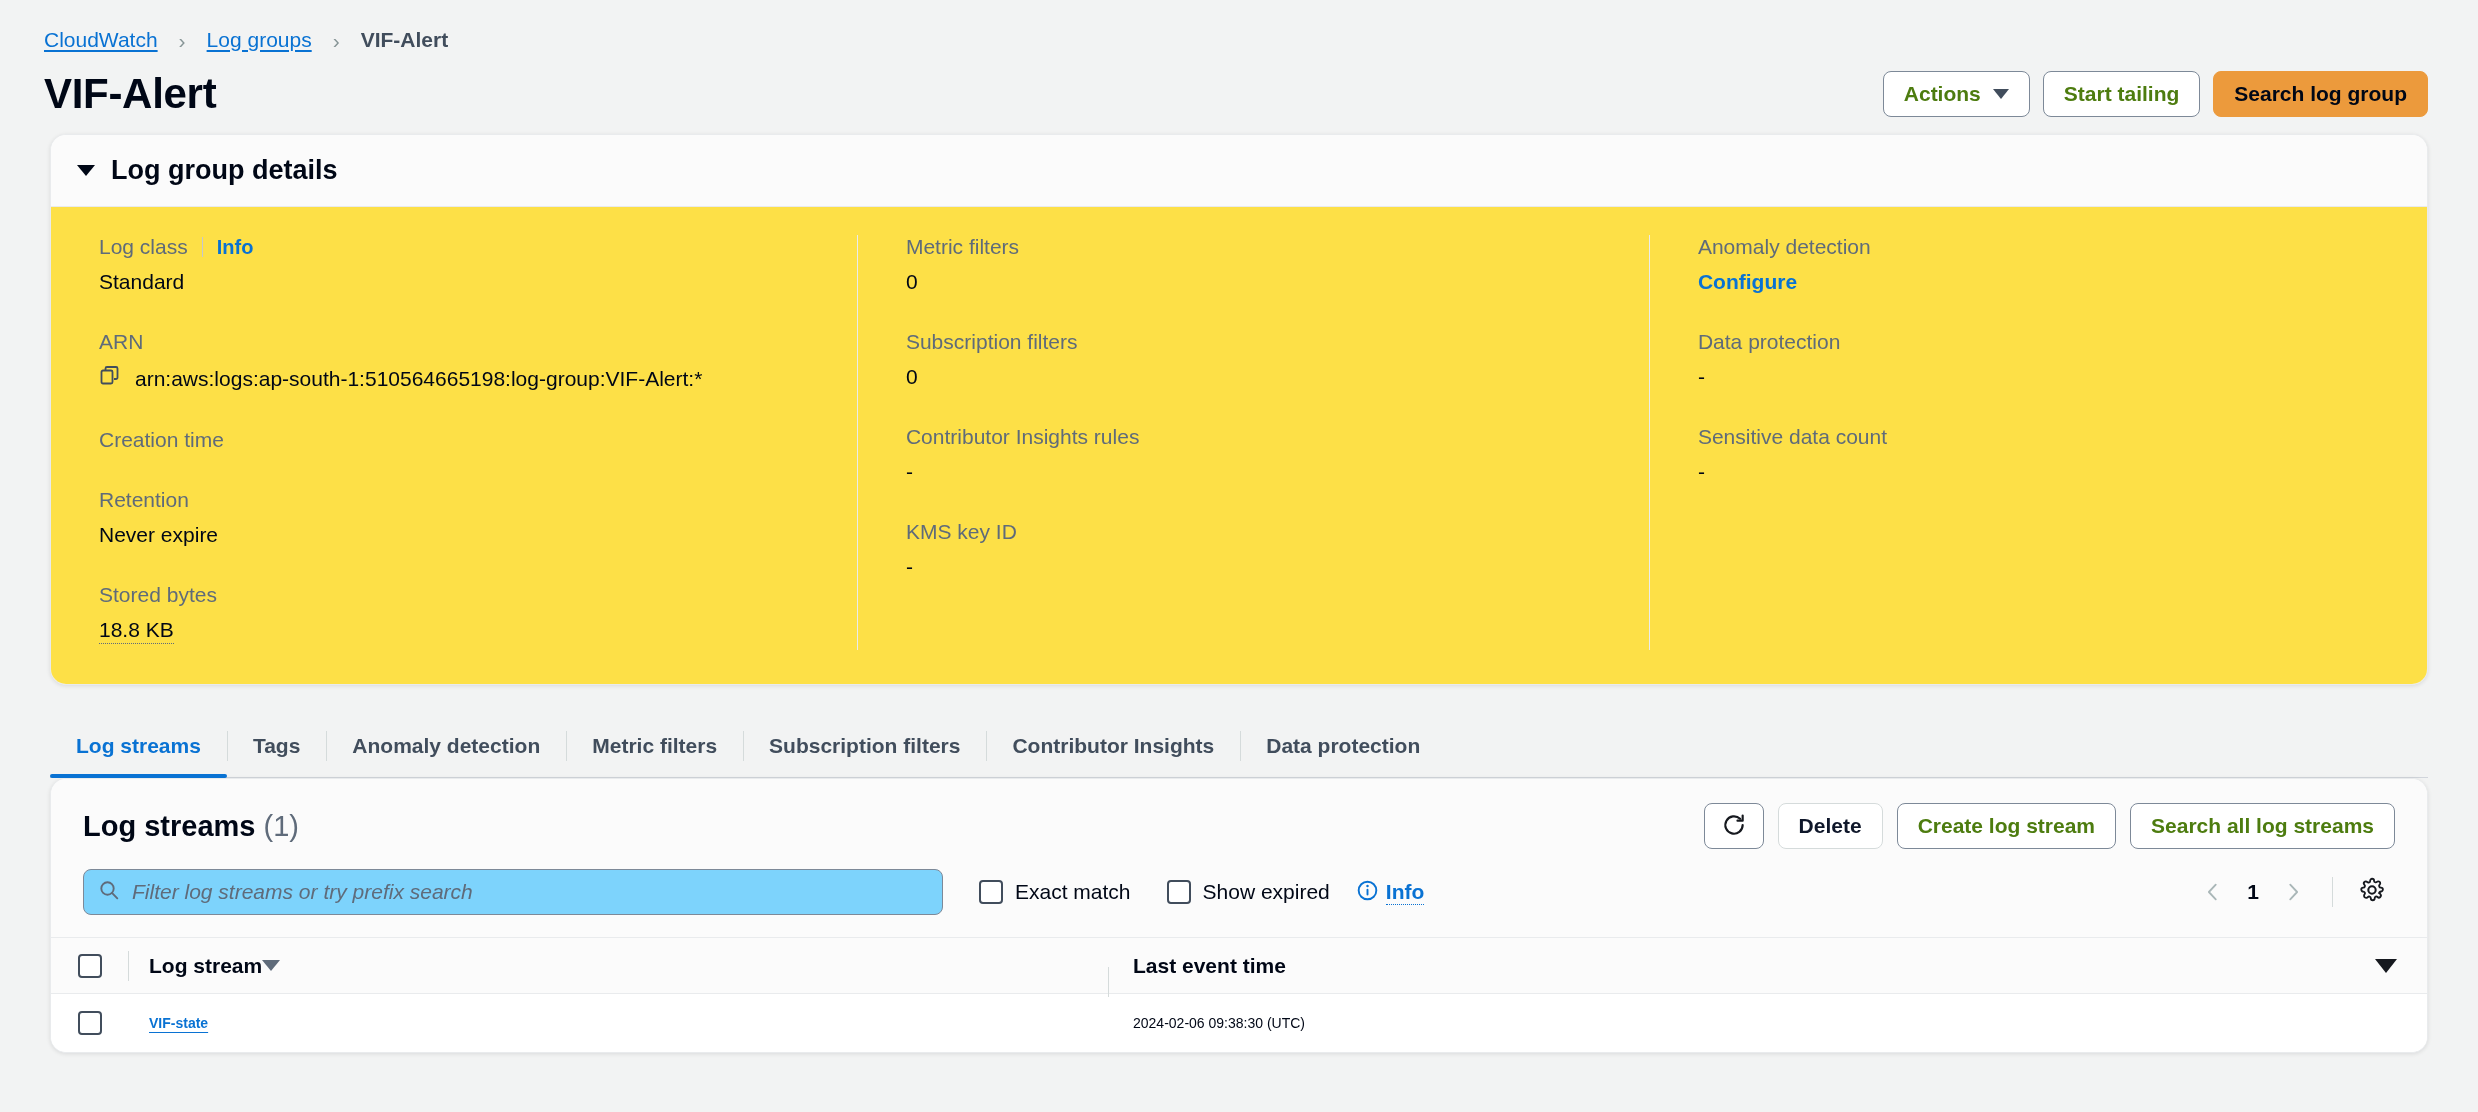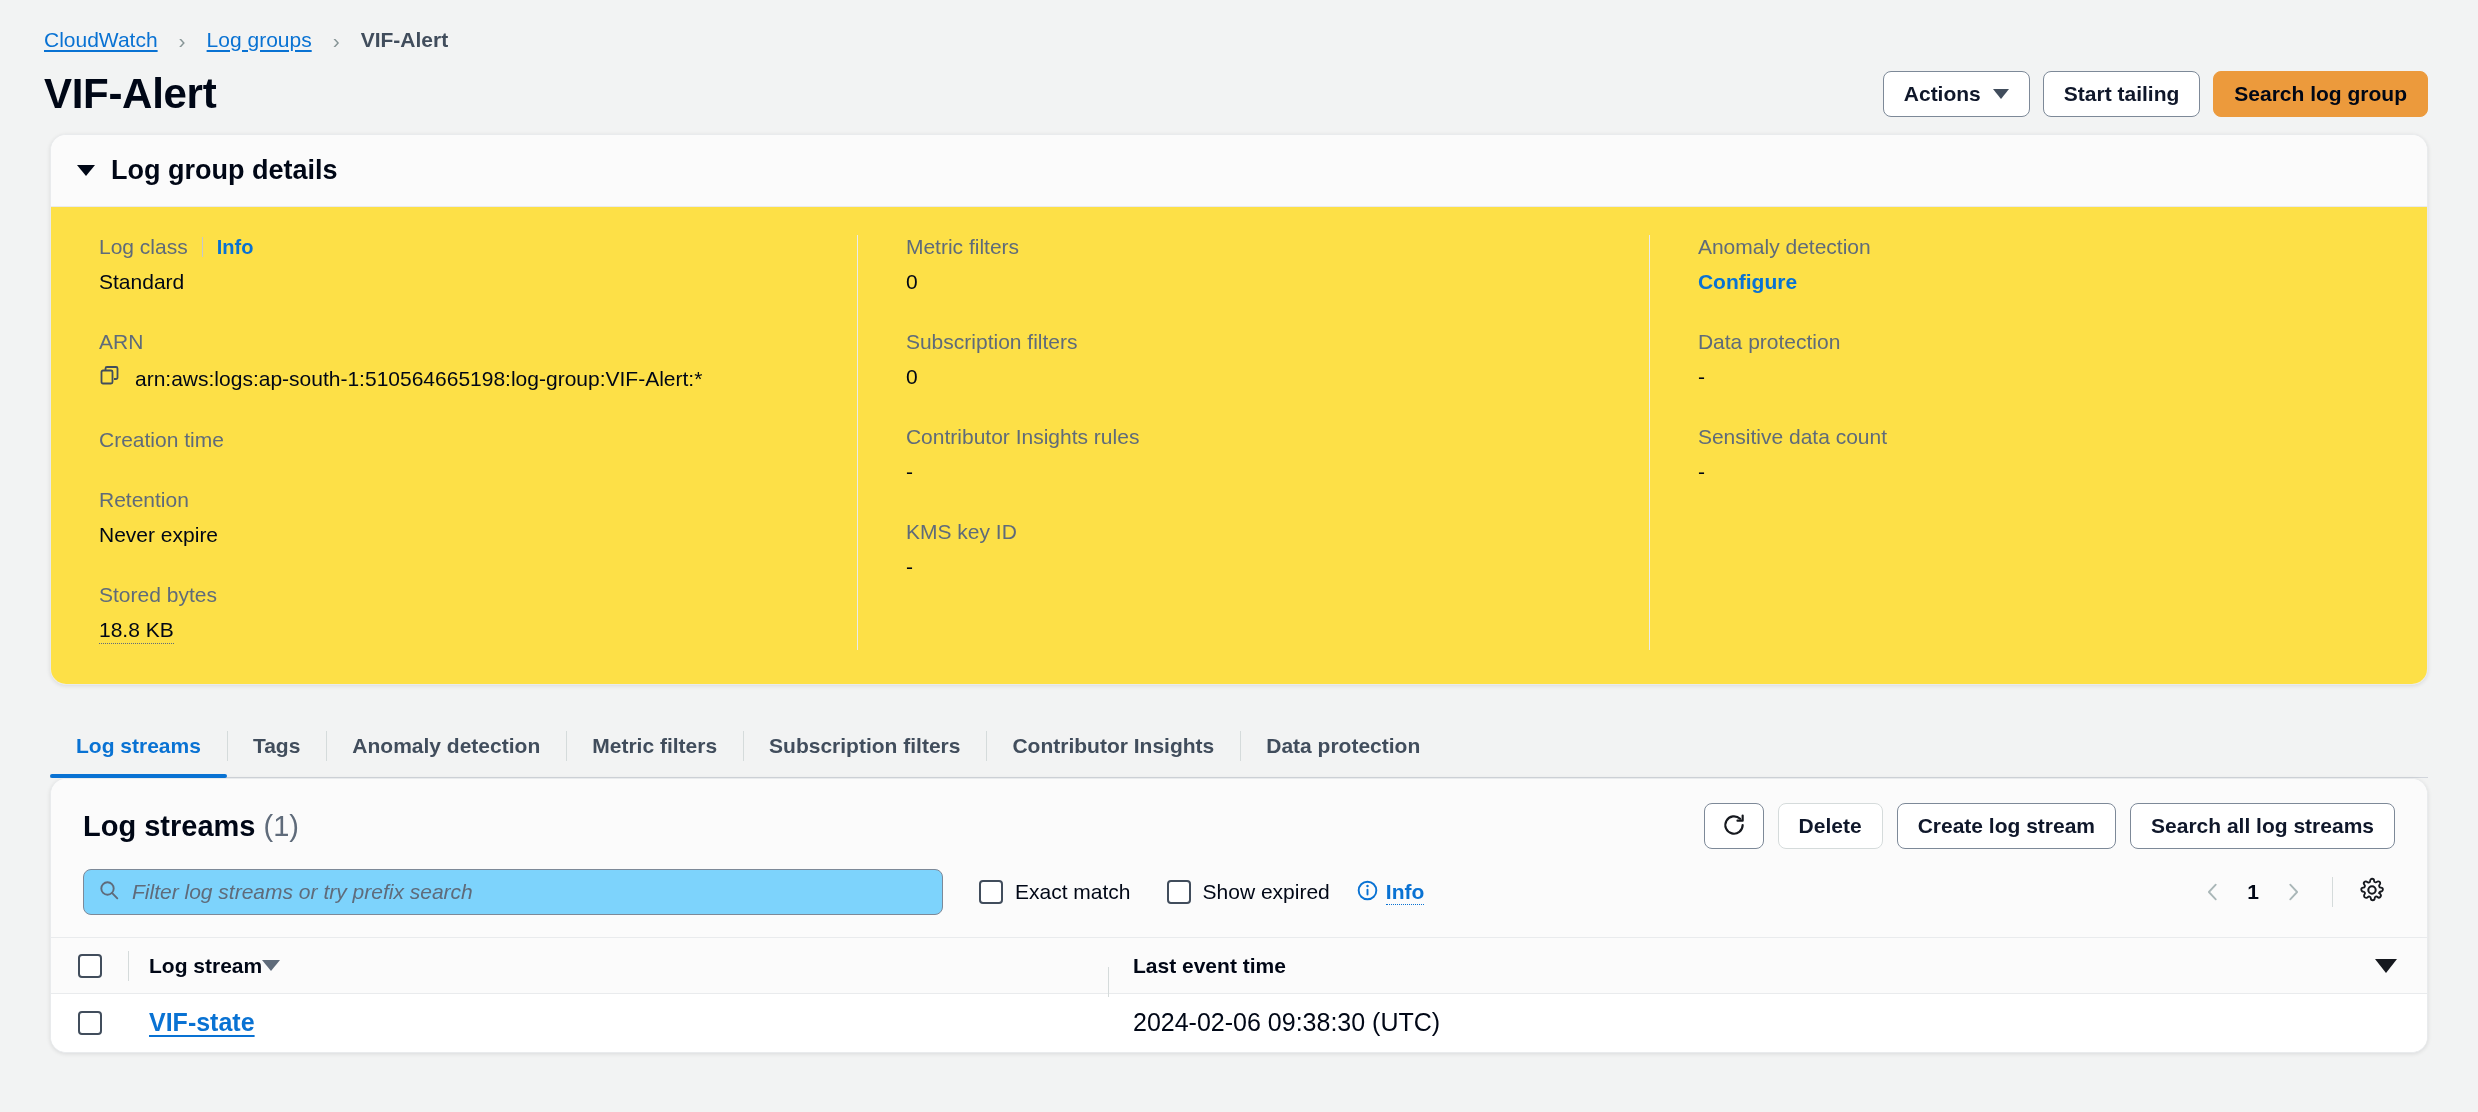--- a/index.html
+++ b/index.html
@@ -47,21 +47,21 @@
     font-weight: 700;
     letter-spacing: -0.3px;
     color: #000716;
   }
   .header-actions { display: flex; align-items: center; gap: 13px; }
   .btn {
     height: 46px;
     border: 1px solid #7d8998;
     border-radius: 8px;
     background: #ffffff;
-    color: #0f172a;
+    color: #4d7c0f;
     font-size: 21px;
     font-weight: 700;
     font-family: "Liberation Sans", sans-serif;
     padding: 0 20px;
     display: inline-flex;
     align-items: center;
     justify-content: center;
     gap: 12px;
     cursor: pointer;
     white-space: nowrap;
@@ -319,21 +319,21 @@
     font-size: 21px;
     font-weight: 700;
     color: #000716;
     text-align: left;
     height: 56px;
     padding: 0;
     vertical-align: middle;
   }
   table.ls-table tbody td {
     height: 58px;
-    font-size: 25px;
+    font-size: 14px;
     color: #000716;
     padding: 0;
     vertical-align: middle;
     background: #ffffff;
   }
   .th-check { width: 78px; padding-left: 0 !important; position: relative; }
   .th-check-inner { display: flex; align-items: center; justify-content: center; height: 100%; }
   .th-divider::after {
     content: "";
     position: absolute;

